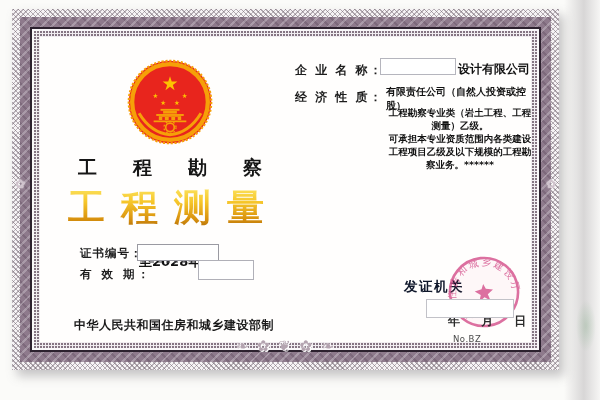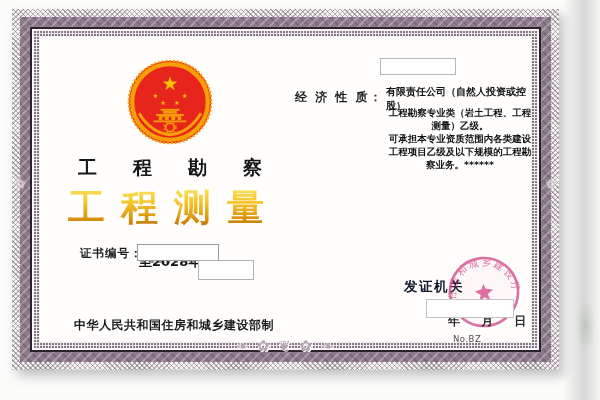--- a/index.html
+++ b/index.html
@@ -117,26 +117,29 @@
                   <path d="M14,63 Q28,86 50,88 Q72,86 86,63" fill="none" stroke="#f6a008" stroke-width="3.5"></path>
                 </svg>
 
                 <div class="abs type-label">工程勘察</div>
                 <div class="abs cert-title">工程测量</div>
 
                 <div class="abs lbl certno-label">证书编号：</div>
                 <div class="abs certno-residue"></div>
                 <div class="redact certno-box"></div>
 
+                <div class="abs lbl validity-label">有 效 期：</div>
                 <div class="abs validity-prefix">至2028年</div>
                 <div class="redact validity-box"></div>
 
                 <div class="abs ministry">中华人民共和国住房和城乡建设部制</div>
 
+                <div class="abs r-label company-label">企 业 名 称：</div>
                 <div class="redact company-box"></div>
+                <div class="abs company-value">设计有限公司</div>
 
                 <div class="abs r-label economic-label">经 济 性 质：</div>
                 <div class="abs economic-value">有限责任公司（自然人投资或控股）</div>
 
                 <div class="abs grade-value">工程勘察专业类（岩土工程、工程测量）乙级。
 可承担本专业资质范围内各类建设工程项目乙级及以下规模的工程勘察业务。******</div>
 
                 <div class="abs issuer">发证机关</div>
 
                 <svg class="abs seal" viewBox="0 0 100 100">

